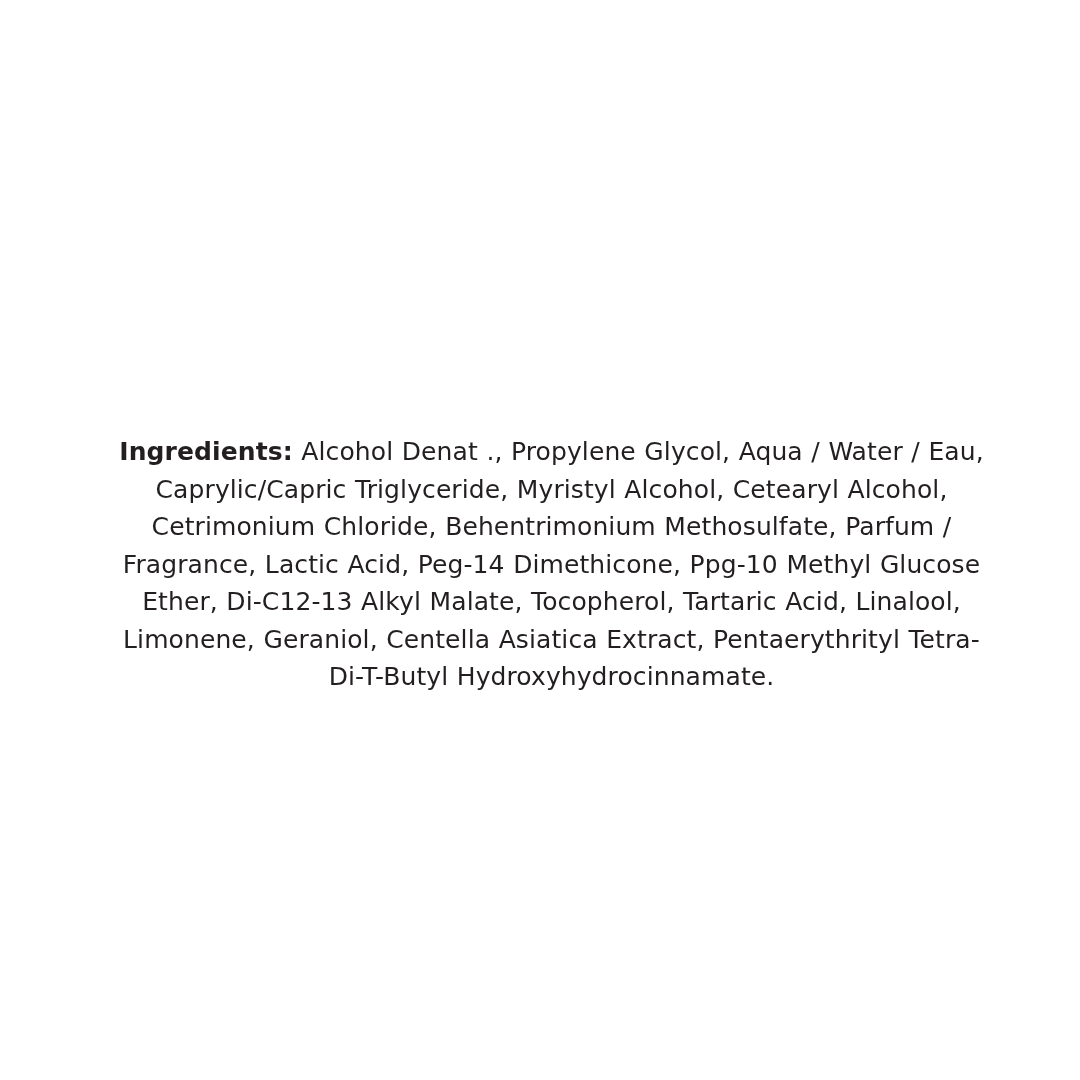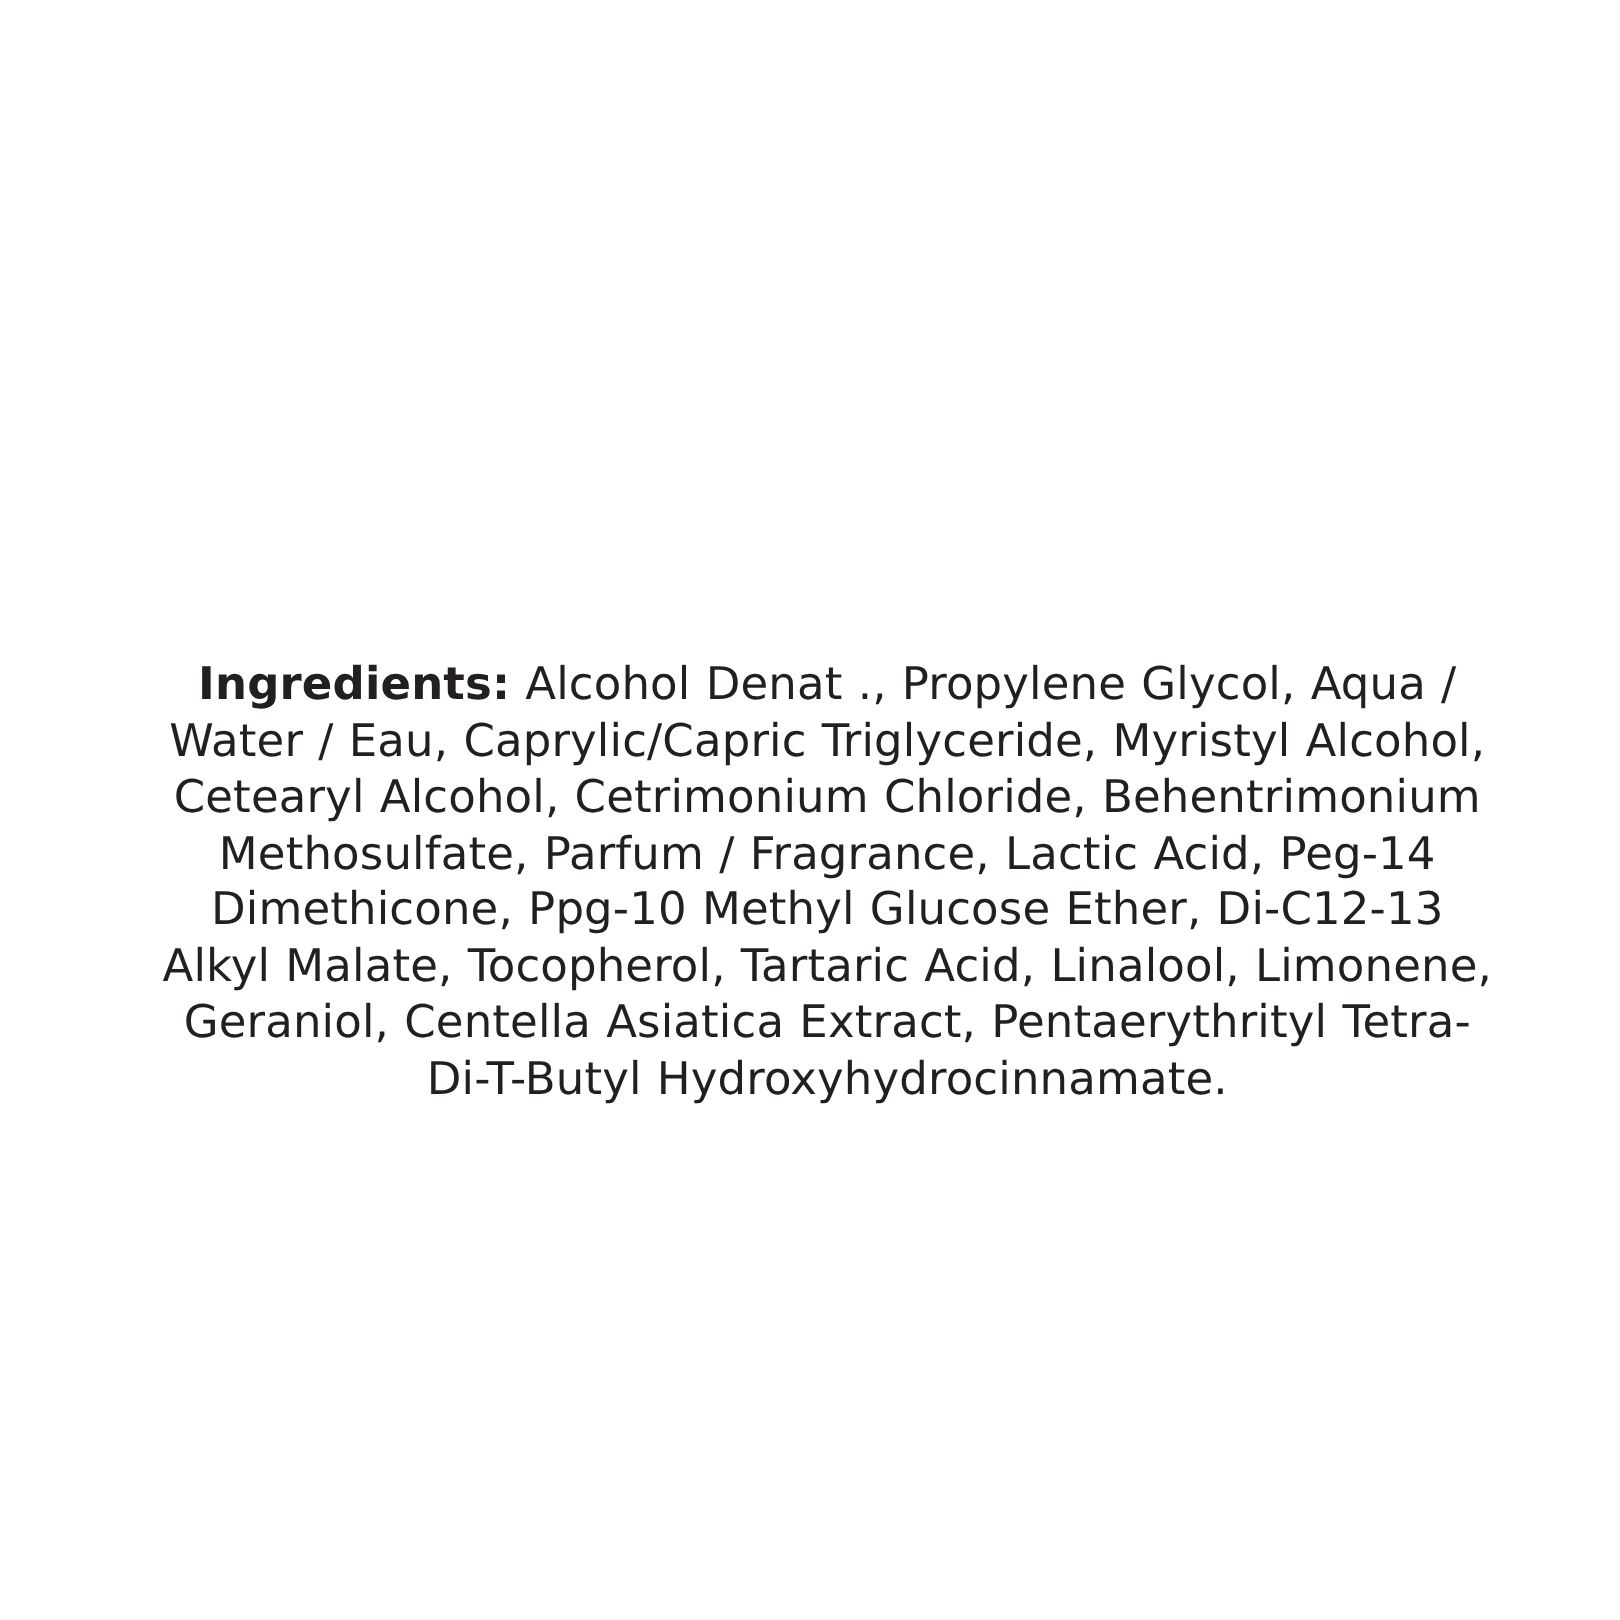--- a/index.html
+++ b/index.html
@@ -22,21 +22,21 @@
   }
   .ingredients-block {
     position: absolute;
     left: 50%;
     transform: translateX(-50%);
     top: 408px;
     width: 910px;
     text-align: center;
   }
   .ingredients-text {
-    font-size: 30px;
+    font-size: 25px;
     line-height: 37.5px;
     letter-spacing: 0.1px;
     color: #231f20;
     word-spacing: 0.5px;
     margin-left: 23px;
   }
   .ingredients-label {
     font-weight: bold;
   }
 </style>

